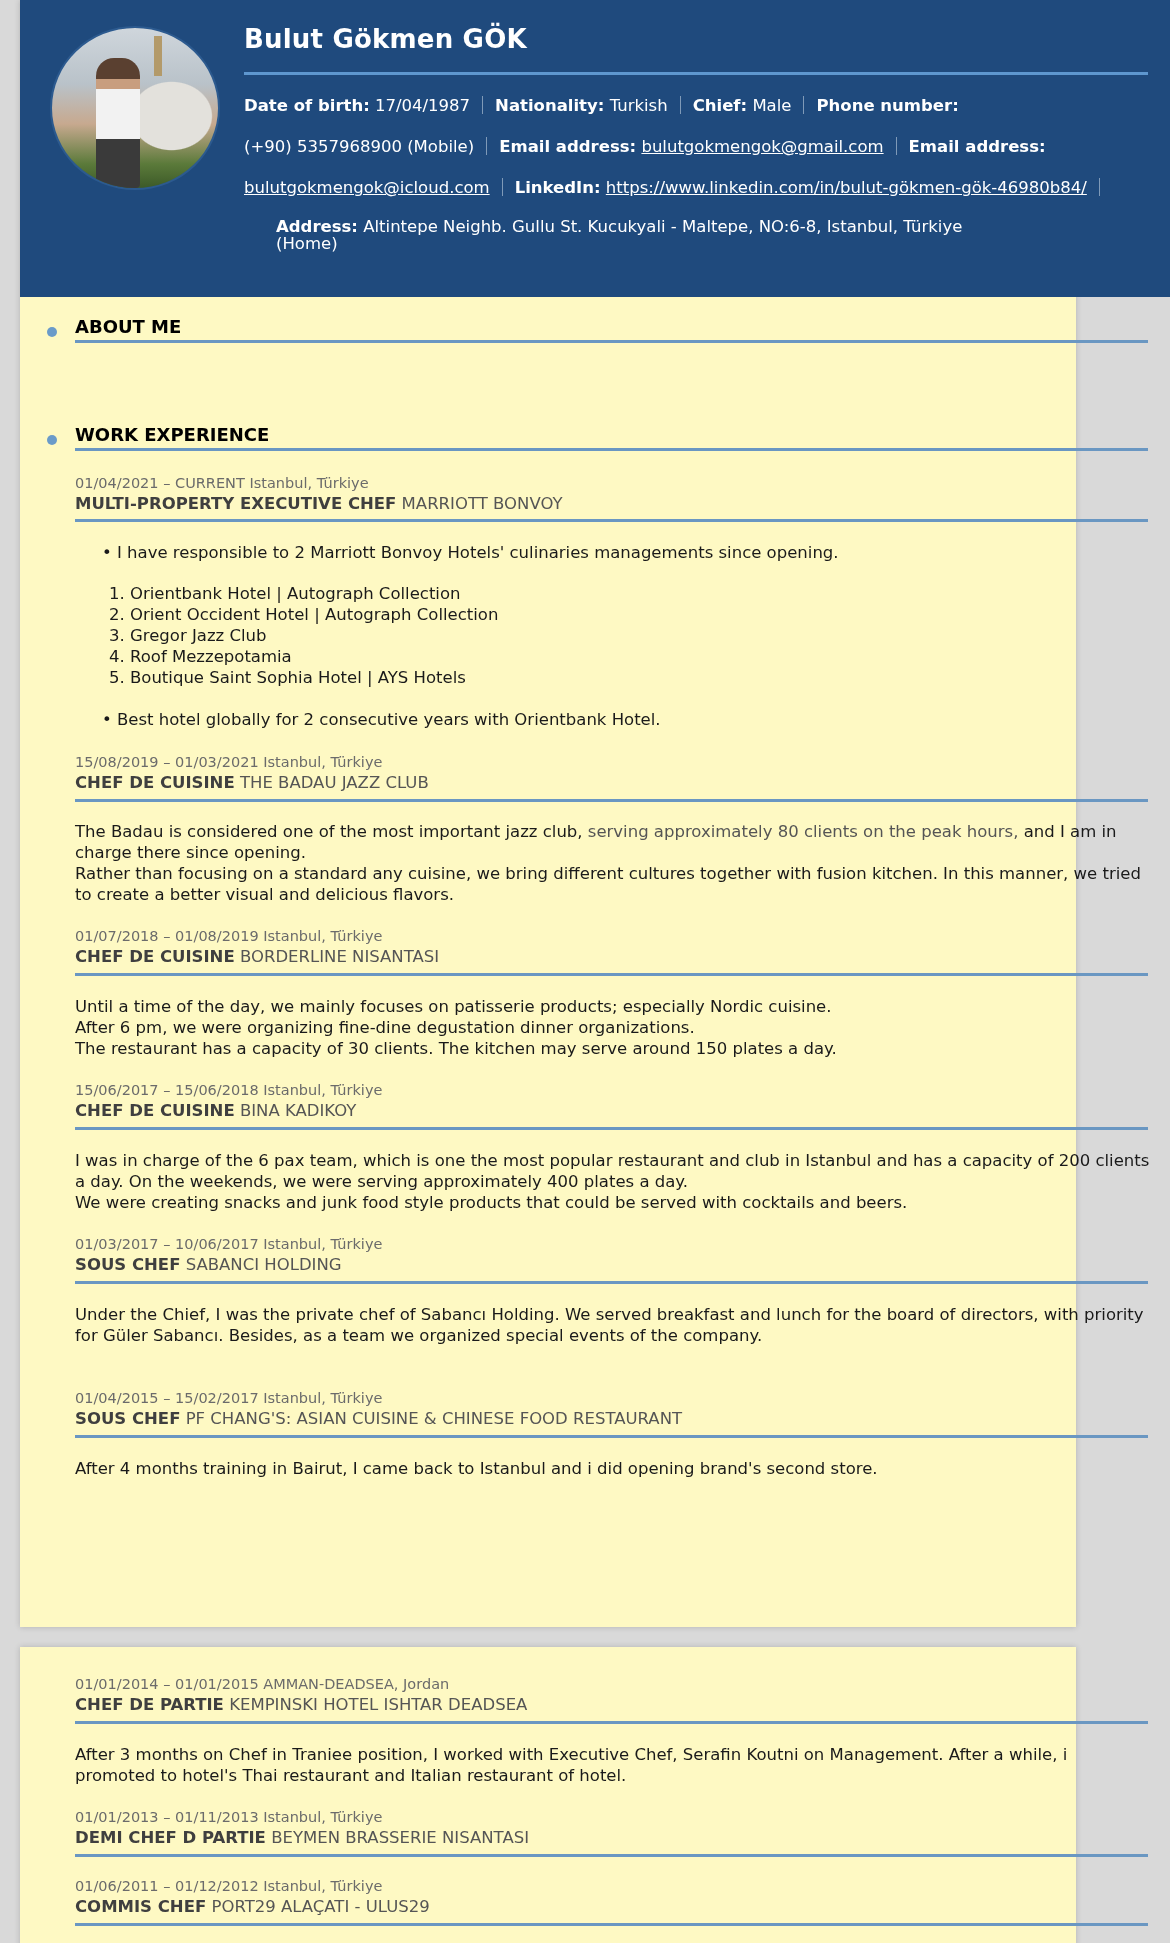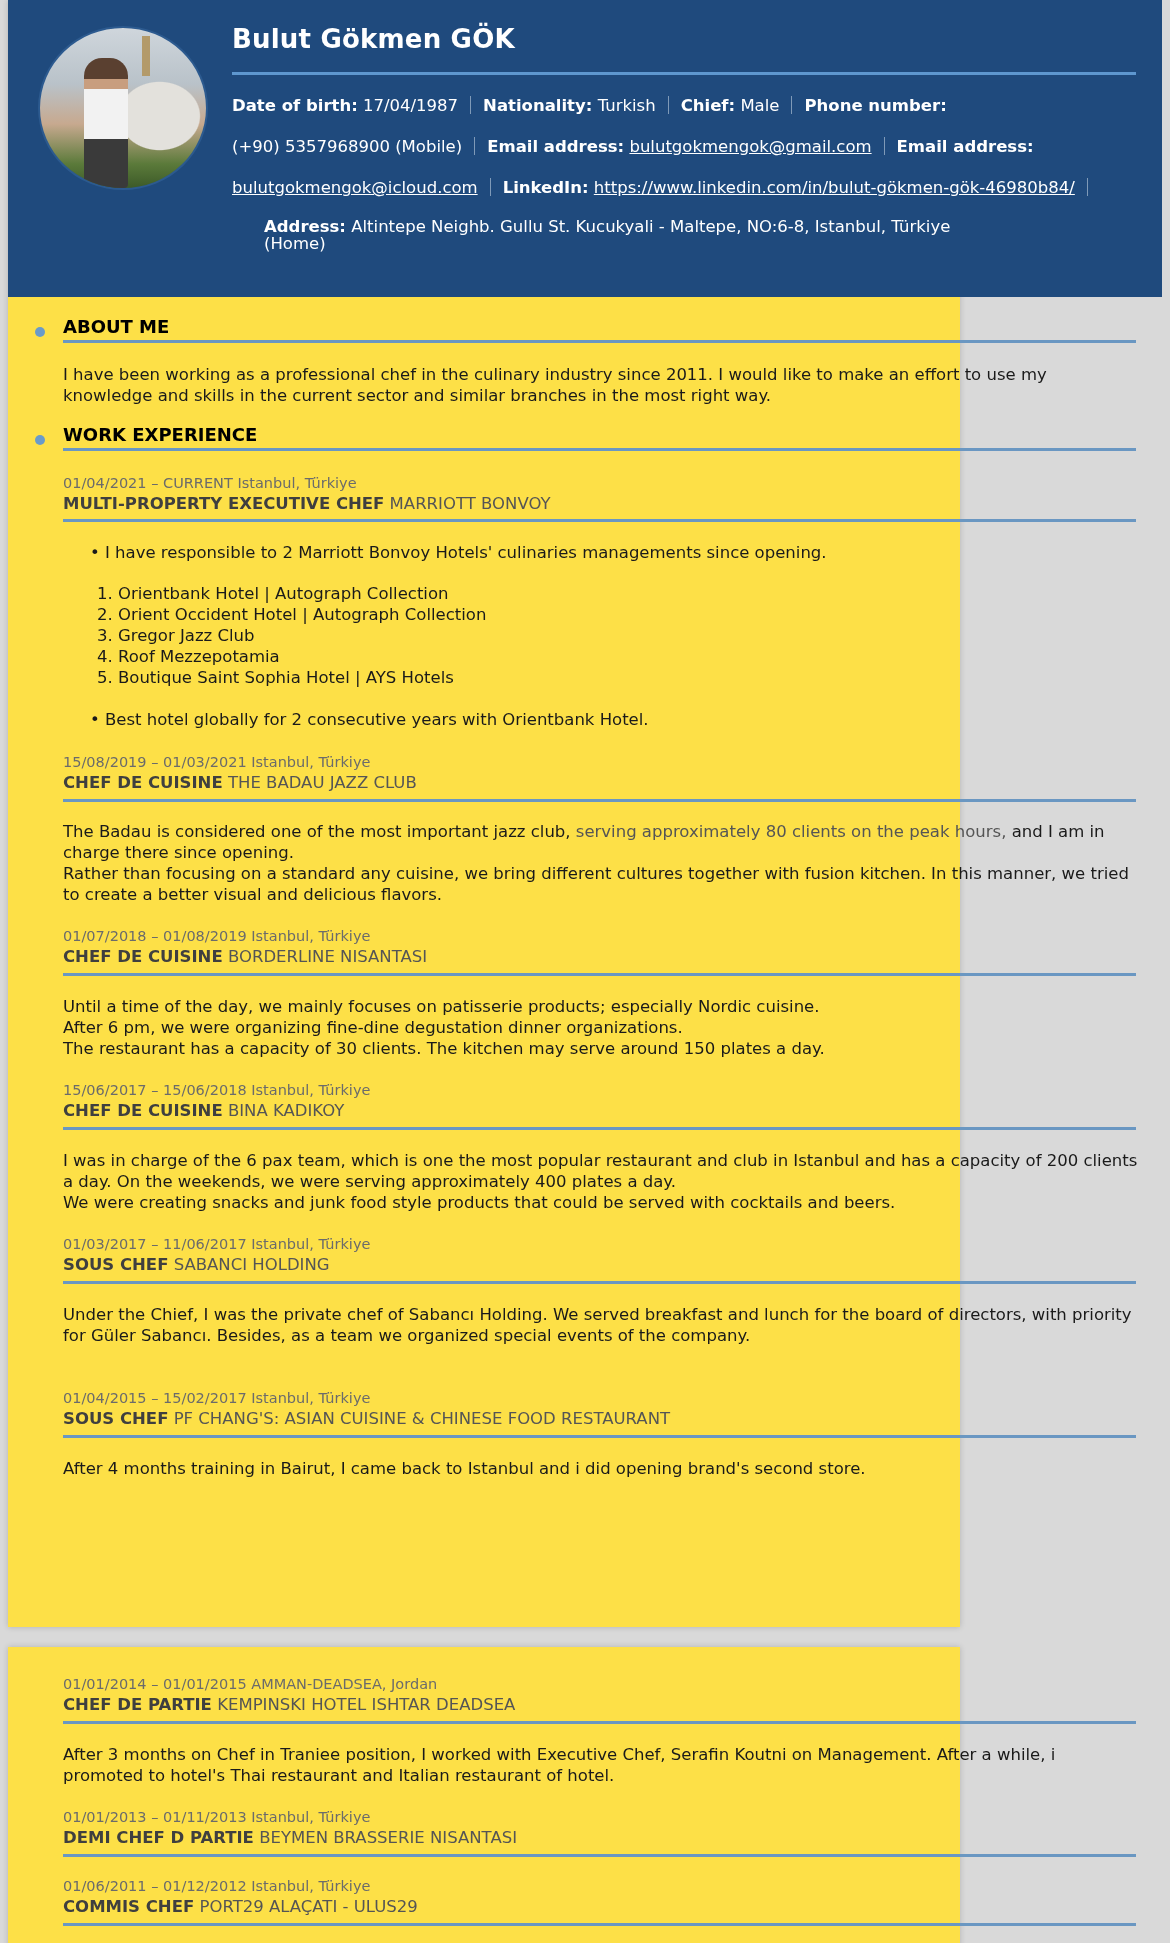--- a/index.html
+++ b/index.html
@@ -5,23 +5,23 @@
   * { box-sizing: border-box; margin: 0; padding: 0; }
   html, body { width: 1170px; height: 1943px; overflow: hidden; }
   body {
     background: #d9d9d9;
     font-family: "DejaVu Sans", "Liberation Sans", sans-serif;
     color: #1a1a1a;
     position: relative;
   }
   .page {
     position: absolute;
-    left: 8px;
-    width: 952px;
-    background: #fde047;
+    left: 20px;
+    width: 1056px;
+    background: #fef9c3;
     box-shadow: 0 0 6px rgba(0,0,0,0.18);
   }
   #page1 { top: 0; height: 1627px; }
   #page2 { top: 1647px; height: 320px; }
 
   
   .header {
     position: absolute; left: 0; top: 0; width: 1154px; height: 297px;
     background: #1f4a7d; color: #ffffff;
   }
@@ -115,21 +115,20 @@
     <div class="info-line" id="l4">
       <b>Address:</b>
       <span>Altintepe Neighb. Gullu St. Kucukyali - Maltepe, NO:6-8, Istanbul, Türkiye</span><br>
       <span>(Home)</span>
     </div>
   </div>
 
   <div class="sec-dot" style="top:327px"></div>
   <div class="sec-title" style="top:316px">ABOUT ME</div>
   <div class="rule" style="top:340px"></div>
-  <div class="text" style="top:364px">I have been working as a professional chef in the culinary industry since 2011. I would like to make an effort to use my knowledge and skills in the current sector and similar branches in the most right way.</div>
 
   <div class="sec-dot" style="top:435px"></div>
   <div class="sec-title" style="top:424px">WORK EXPERIENCE</div>
   <div class="rule" style="top:448px"></div>
 
   <div class="meta" style="top:475px">01/04/2021 – CURRENT Istanbul, Türkiye</div>
   <div class="role" style="top:494px"><b>MULTI-PROPERTY EXECUTIVE CHEF</b> <span>MARRIOTT BONVOY</span></div>
   <div class="rule" style="top:519px"></div>
   <div class="bul" style="top:542px">• I have responsible to 2 Marriott Bonvoy Hotels' culinaries managements since opening.</div>
   <div class="text" style="top:583px; left:89px;">
@@ -159,21 +158,21 @@
   </div>
 
   <div class="meta" style="top:1082px">15/06/2017 – 15/06/2018 Istanbul, Türkiye</div>
   <div class="role" style="top:1101px"><b>CHEF DE CUISINE</b> <span>BINA KADIKOY</span></div>
   <div class="rule" style="top:1127px"></div>
   <div class="text" style="top:1150px">
     <div>I was in charge of the 6 pax team, which is one the most popular restaurant and club in Istanbul and has a capacity of 200 clients a day. On the weekends, we were serving approximately 400 plates a day.</div>
     <div>We were creating snacks and junk food style products that could be served with cocktails and beers.</div>
   </div>
 
-  <div class="meta" style="top:1236px">01/03/2017 – 11/06/2017 Istanbul, Türkiye</div>
+  <div class="meta" style="top:1236px">01/03/2017 – 10/06/2017 Istanbul, Türkiye</div>
   <div class="role" style="top:1255px"><b>SOUS CHEF</b> <span>SABANCI HOLDING</span></div>
   <div class="rule" style="top:1281px"></div>
   <div class="text" style="top:1304px">
     <div>Under the Chief, I was the private chef of Sabancı Holding. We served breakfast and lunch for the board of directors, with priority for Güler Sabancı. Besides, as a team we organized special events of the company.</div>
   </div>
 
   <div class="meta" style="top:1390px">01/04/2015 – 15/02/2017 Istanbul, Türkiye</div>
   <div class="role" style="top:1409px"><b>SOUS CHEF</b> <span>PF CHANG'S: ASIAN CUISINE &amp; CHINESE FOOD RESTAURANT</span></div>
   <div class="rule" style="top:1435px"></div>
   <div class="text" style="top:1458px">

